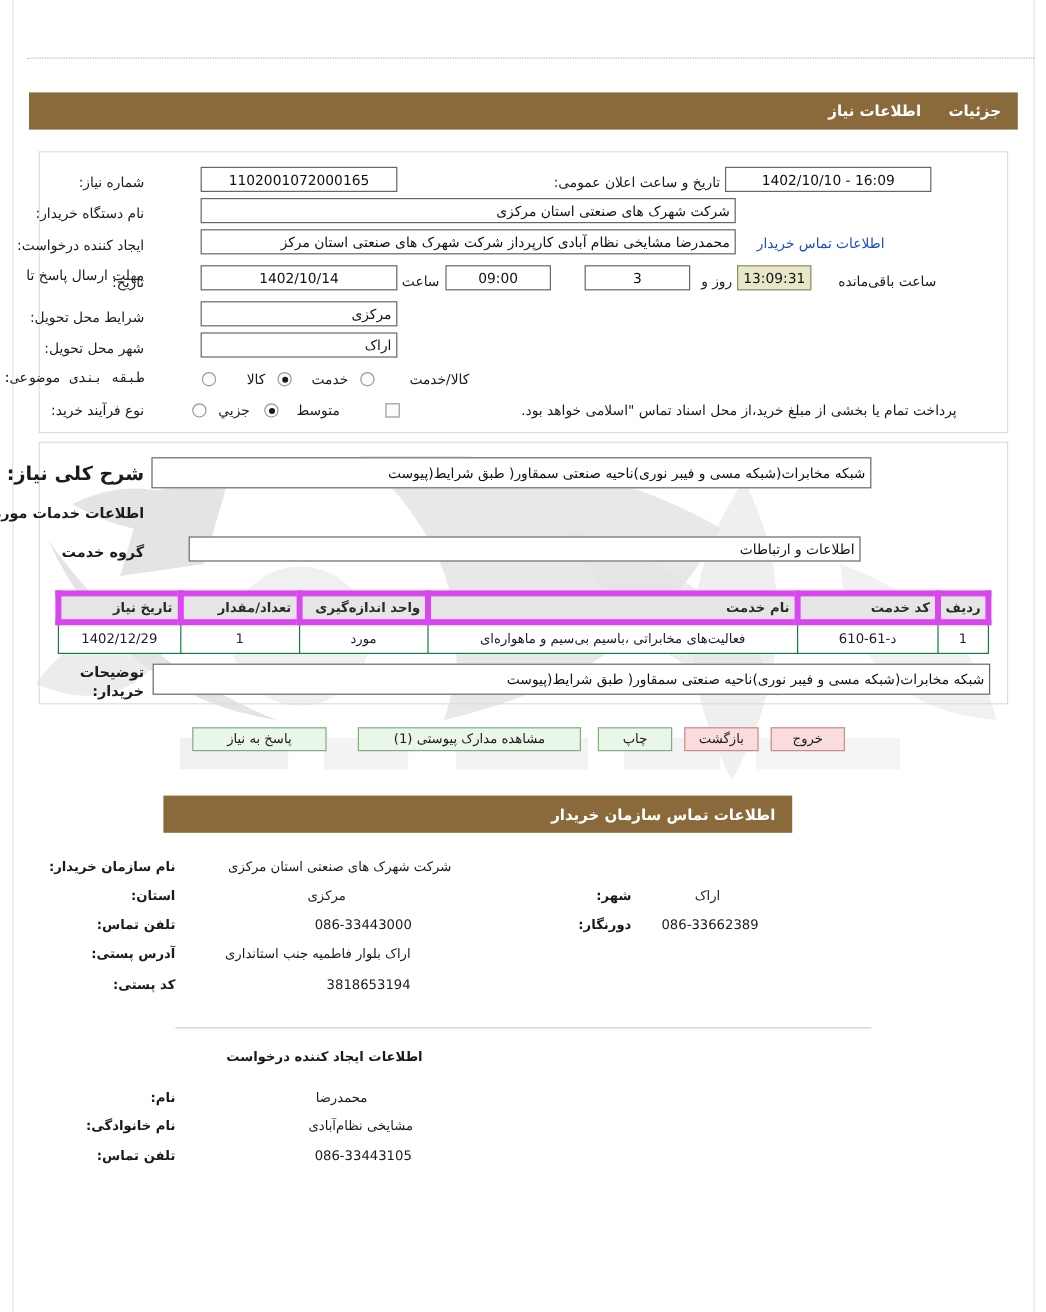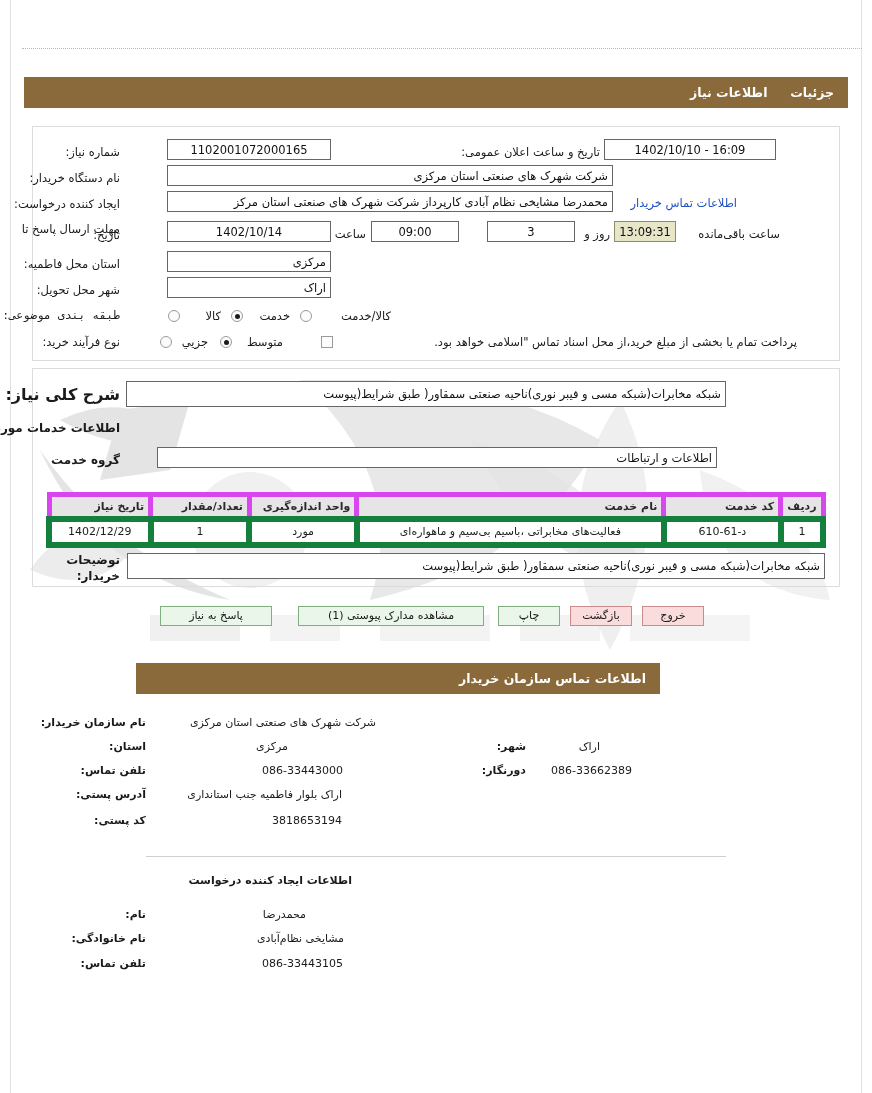--- a/index.html
+++ b/index.html
@@ -145,21 +145,21 @@
     background: #e5e5e5;
     border: 5px solid #d946ef;
     color: #2a2a2a;
     font-weight: bold;
     height: 24px;
     padding: 0 4px;
     text-align: right;
   }
   #svc-table td {
     background: #ffffff;
-    border: 6px solid #15803d;
+    border: 1px solid #15803d;
     height: 26px;
     padding: 0 4px;
     text-align: center;
     color: #1c1c1c;
   }
 
   
   .btn {
     position: absolute;
     height: 20px;
@@ -242,21 +242,21 @@
   <div class="lbl" style="right:752px; top:221px;">مهلت ارسال پاسخ تا</div>
   <div class="lbl" style="right:752px; top:227px;">تاریخ:</div>
   <input class="ro num" style="right: 541px; top: 221px; width: 164px;" readonly="" value="1402/10/14">
   <div class="lbl" style="right:506px; top:226px;">ساعت</div>
   <input class="ro num" style="right: 413px; top: 221px; width: 88px;" readonly="" value="09:00">
   <input class="ro num" style="right: 297px; top: 221px; width: 88px;" readonly="" value="3">
   <div class="lbl" style="right:262px; top:226px;">روز و</div>
   <input class="ro khaki" style="right: 196px; top: 221px; width: 62px;" readonly="" value="13:09:31">
   <div class="lbl" style="right:92px; top:226px;">ساعت باقی‌مانده</div>
 
-  <div class="lbl" style="right:752px; top:256px;">استان محل فاطمیه:</div>
+  <div class="lbl" style="right:752px; top:256px;">شرایط محل تحویل:</div>
   <input class="ro" style="right: 541px; top: 251px; width: 164px;" readonly="" value="مرکزی">
 
   <div class="lbl" style="right:752px; top:282px;">شهر محل تحویل:</div>
   <input class="ro" style="right: 541px; top: 277px; width: 164px;" readonly="" value="اراک">
 
   <div class="lbl" style="right:752px; top:308px;font-family:Liberation Mono, monospace;">طبقه بندی موضوعی:</div>
   <span class="radio" style="right:692px; top:310px;"></span>
   <div class="lbl" style="right:651px; top:308px;">کالا</div>
   <span class="radio on" style="right:629px; top:310px;"></span>
   <div class="lbl" style="right:582px; top:308px;">خدمت</div>

